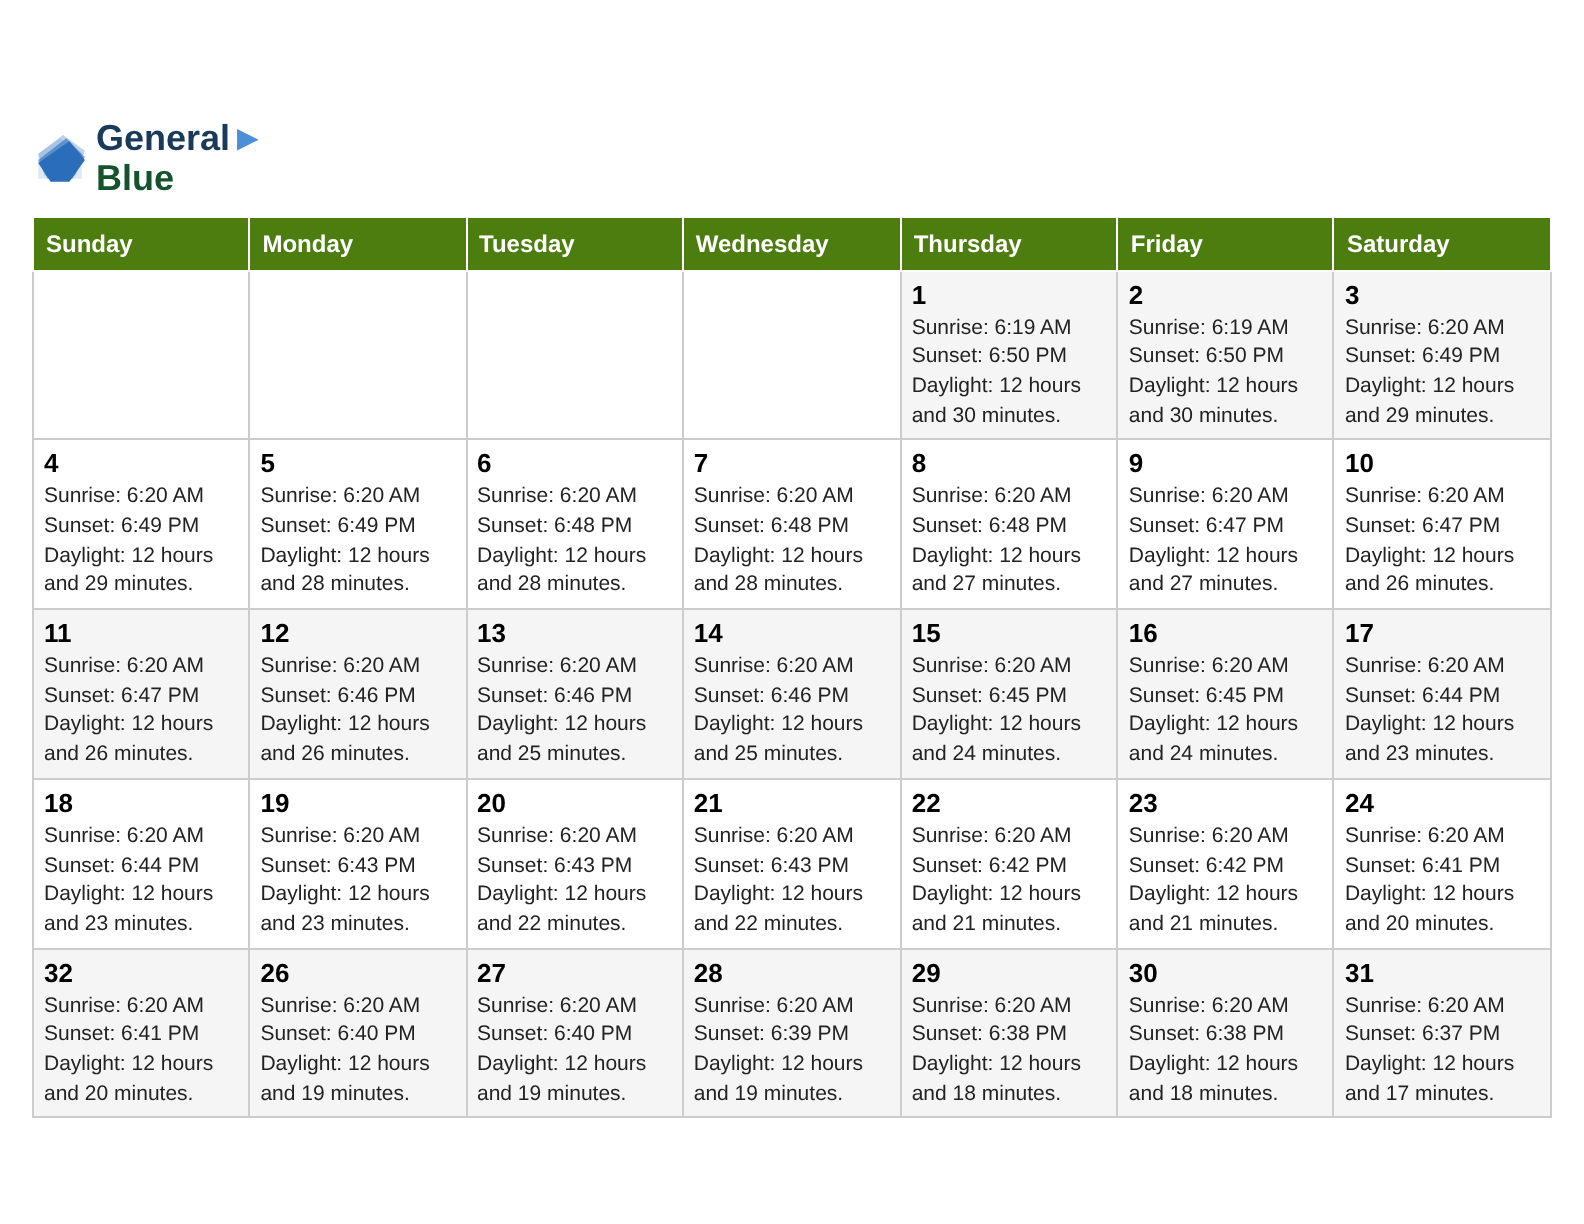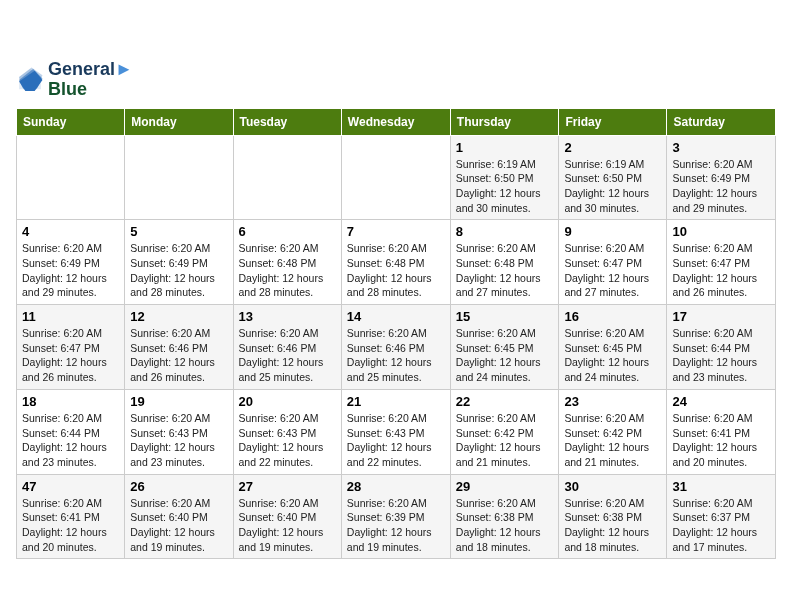--- a/index.html
+++ b/index.html
@@ -226,21 +226,21 @@
           <div class="day-number">23</div>
           <div class="day-info">Sunrise: 6:20 AM<br>Sunset: 6:42 PM<br>Daylight: 12 hours and 21 minutes.</div>
         </td>
         <td>
           <div class="day-number">24</div>
           <div class="day-info">Sunrise: 6:20 AM<br>Sunset: 6:41 PM<br>Daylight: 12 hours and 20 minutes.</div>
         </td>
       </tr>
       <tr>
         <td>
-          <div class="day-number">47</div>
+          <div class="day-number">32</div>
           <div class="day-info">Sunrise: 6:20 AM<br>Sunset: 6:41 PM<br>Daylight: 12 hours and 20 minutes.</div>
         </td>
         <td>
           <div class="day-number">26</div>
           <div class="day-info">Sunrise: 6:20 AM<br>Sunset: 6:40 PM<br>Daylight: 12 hours and 19 minutes.</div>
         </td>
         <td>
           <div class="day-number">27</div>
           <div class="day-info">Sunrise: 6:20 AM<br>Sunset: 6:40 PM<br>Daylight: 12 hours and 19 minutes.</div>
         </td>

